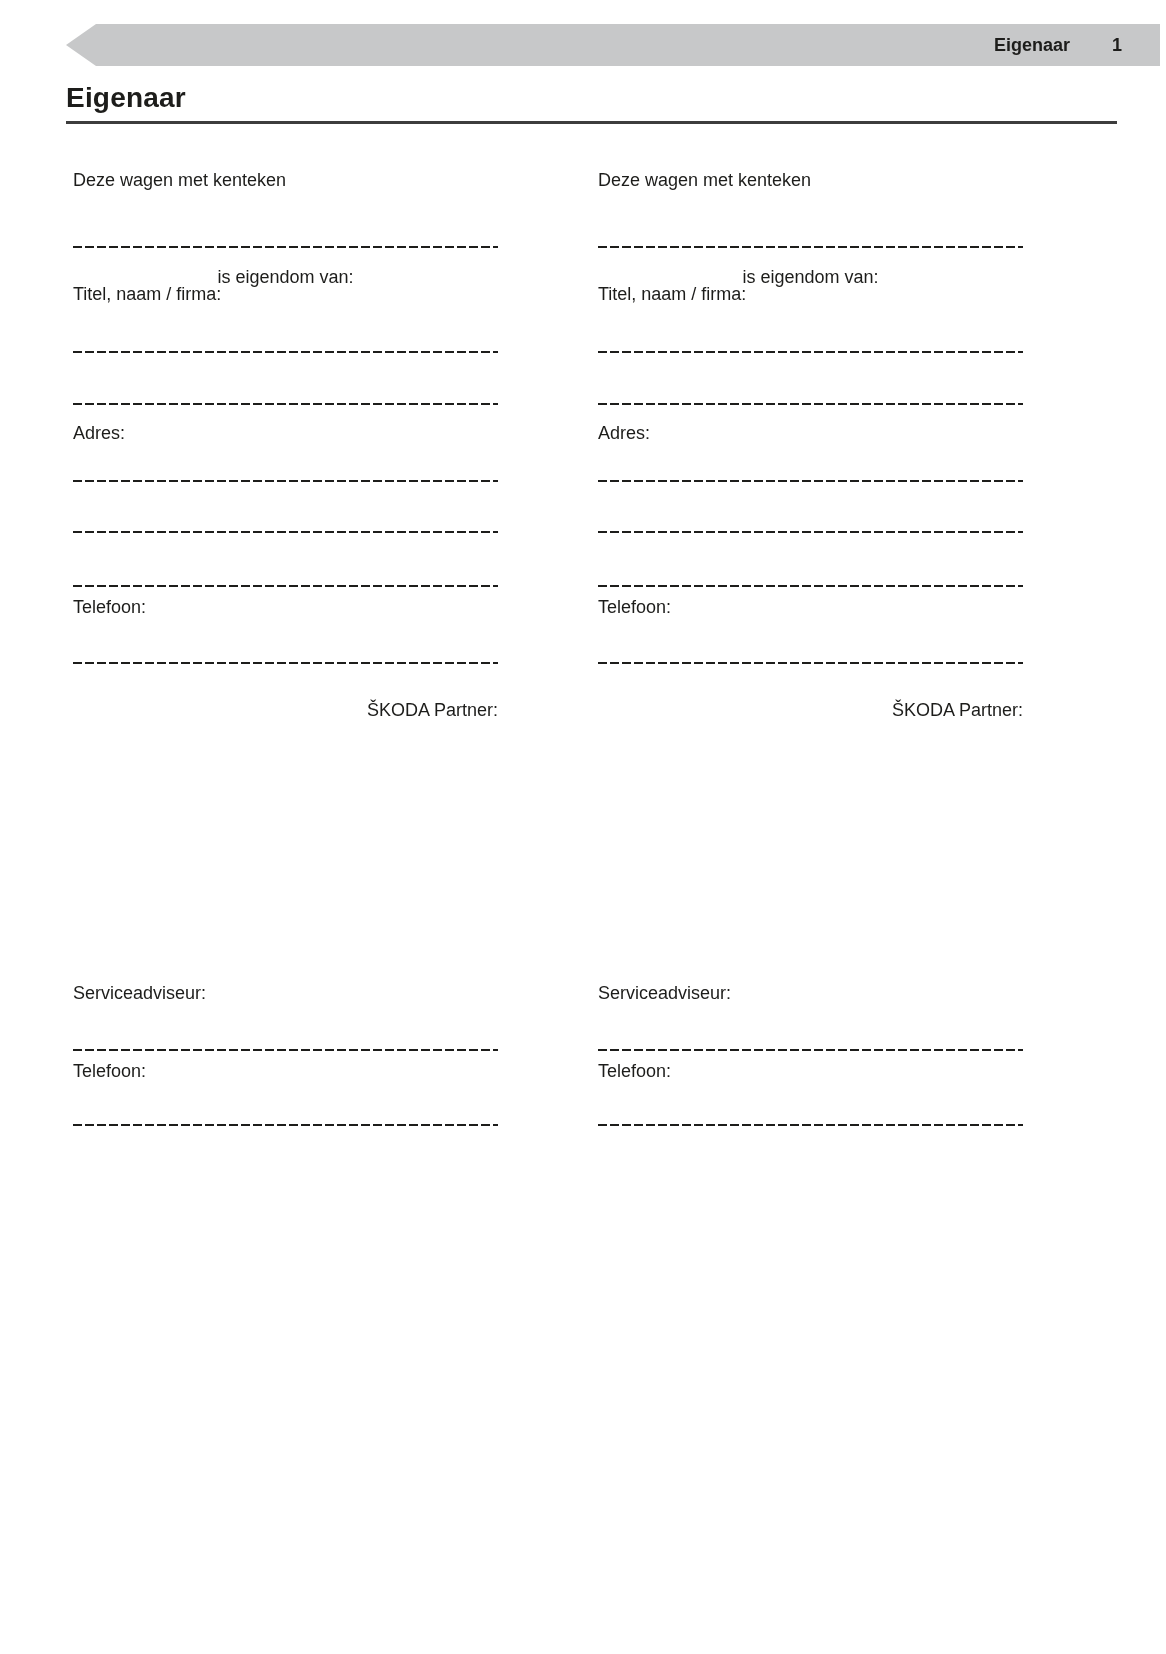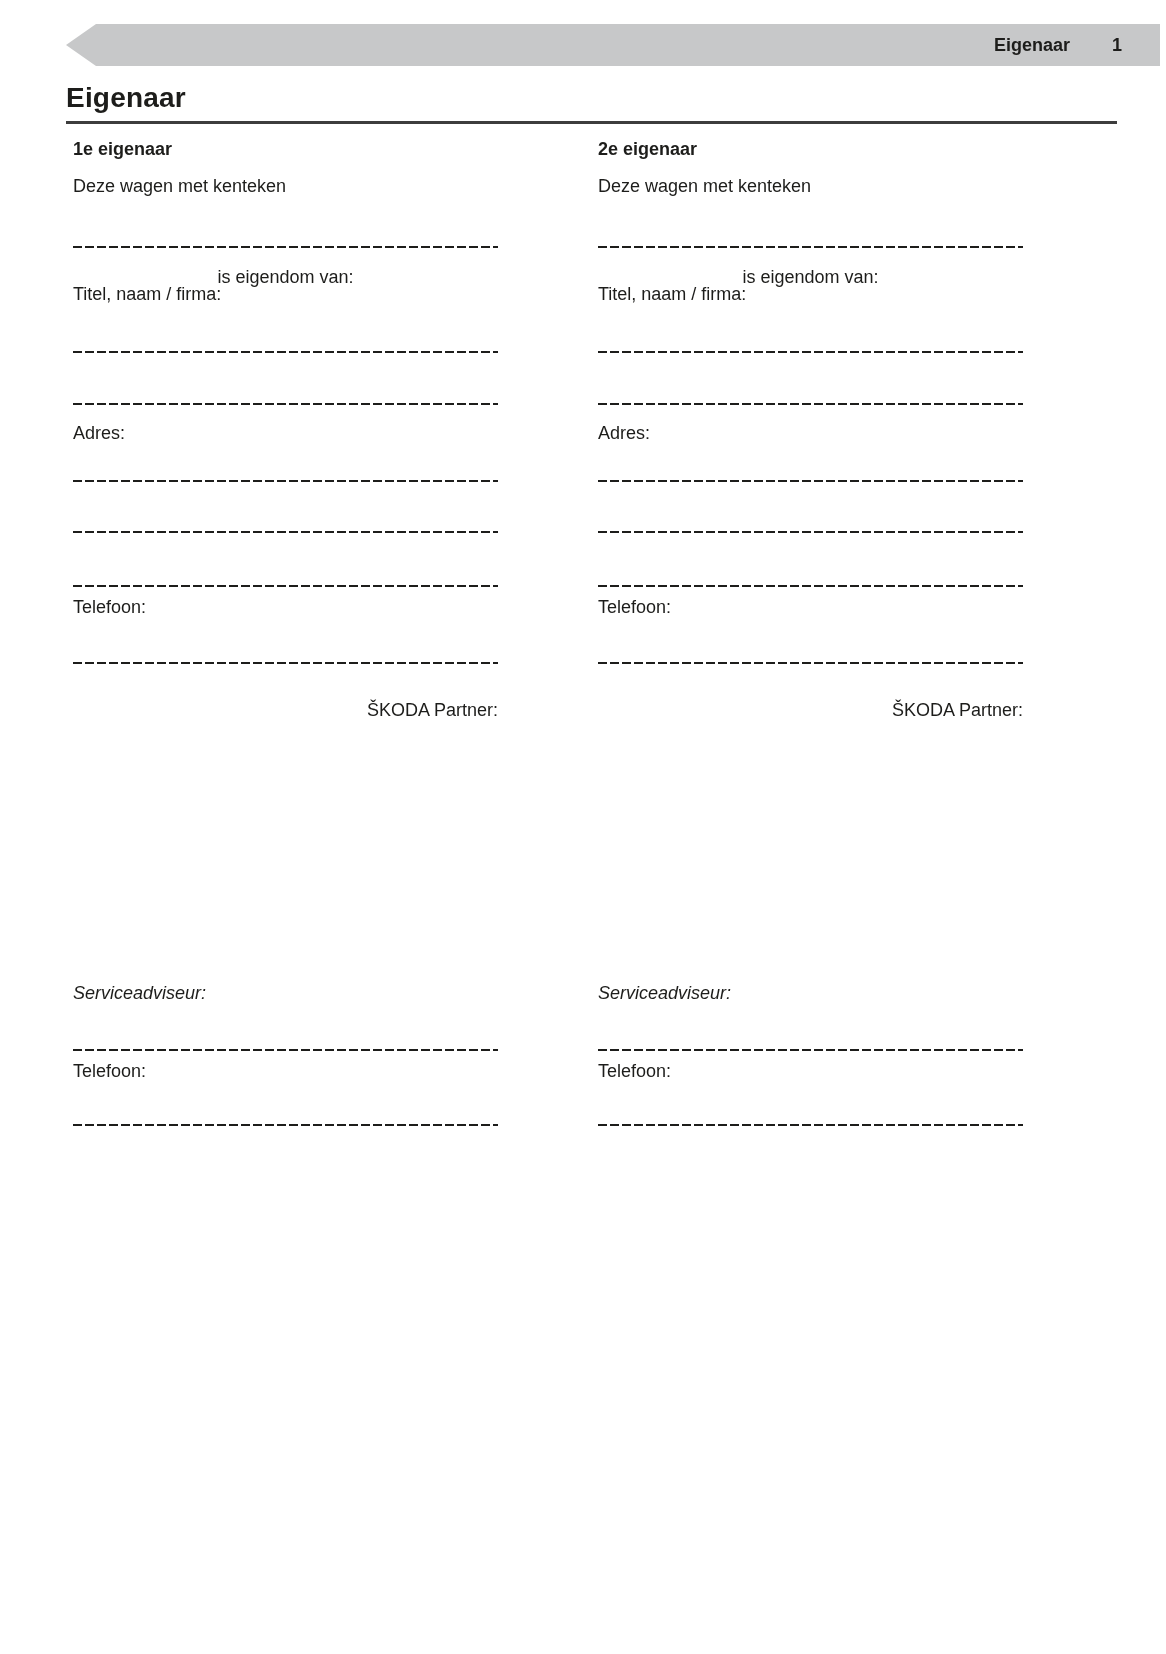--- a/index.html
+++ b/index.html
@@ -73,72 +73,70 @@
 
   .dash {
     height: 2px;
     background: repeating-linear-gradient(90deg,
       #1d1d1b 0px, #1d1d1b 9px,
       transparent 9px, transparent 12px);
   }
 
   
   .r-title    { top: 0; }
-  .r-intro    { top: 37px; }
+  .r-intro    { top: 31px; }
   .r-dash1    { top: 108px; }
   .r-owned    { top: 128px; text-align: center; }
   .r-name     { top: 145px; }
   .r-dash2    { top: 213px; }
   .r-dash3    { top: 265px; }
   .r-address  { top: 284px; }
   .r-dash4    { top: 342px; }
   .r-dash5    { top: 393px; }
   .r-dash6    { top: 447px; }
   .r-phone1   { top: 458px; }
   .r-dash7    { top: 524px; }
   .r-partner  { top: 561px; text-align: right; }
-  .r-advisor  { top: 844px; font-style: italic; }
+  .r-advisor  { top: 844px; }
   .r-dash8    { top: 911px; }
   .r-phone2   { top: 922px; }
   .r-dash9    { top: 986px; }
 </style>
 </head>
 <body>
 
 <div class="header-bar">
   <span>Eigenaar</span>
   <span>1</span>
 </div>
 
 <h1 class="page-heading" style="margin:0;">Eigenaar</h1>
 <div class="heading-rule"></div>
 
 <div class="col col-left">
-  <div class="b r-title">1e eigenaar</div>
   <div class="r-intro">Deze wagen met kenteken</div>
   <div class="dash r-dash1"></div>
   <div class="r-owned">is eigendom van:</div>
   <div class="r-name">Titel, naam / firma:</div>
   <div class="dash r-dash2"></div>
   <div class="dash r-dash3"></div>
   <div class="r-address">Adres:</div>
   <div class="dash r-dash4"></div>
   <div class="dash r-dash5"></div>
   <div class="dash r-dash6"></div>
   <div class="r-phone1">Telefoon:</div>
   <div class="dash r-dash7"></div>
   <div class="r-partner">ŠKODA Partner:</div>
   <div class="r-advisor">Serviceadviseur:</div>
   <div class="dash r-dash8"></div>
   <div class="r-phone2">Telefoon:</div>
   <div class="dash r-dash9"></div>
 </div>
 
 <div class="col col-right">
-  <div class="b r-title">2e eigenaar</div>
   <div class="r-intro">Deze wagen met kenteken</div>
   <div class="dash r-dash1"></div>
   <div class="r-owned">is eigendom van:</div>
   <div class="r-name">Titel, naam / firma:</div>
   <div class="dash r-dash2"></div>
   <div class="dash r-dash3"></div>
   <div class="r-address">Adres:</div>
   <div class="dash r-dash4"></div>
   <div class="dash r-dash5"></div>
   <div class="dash r-dash6"></div>

